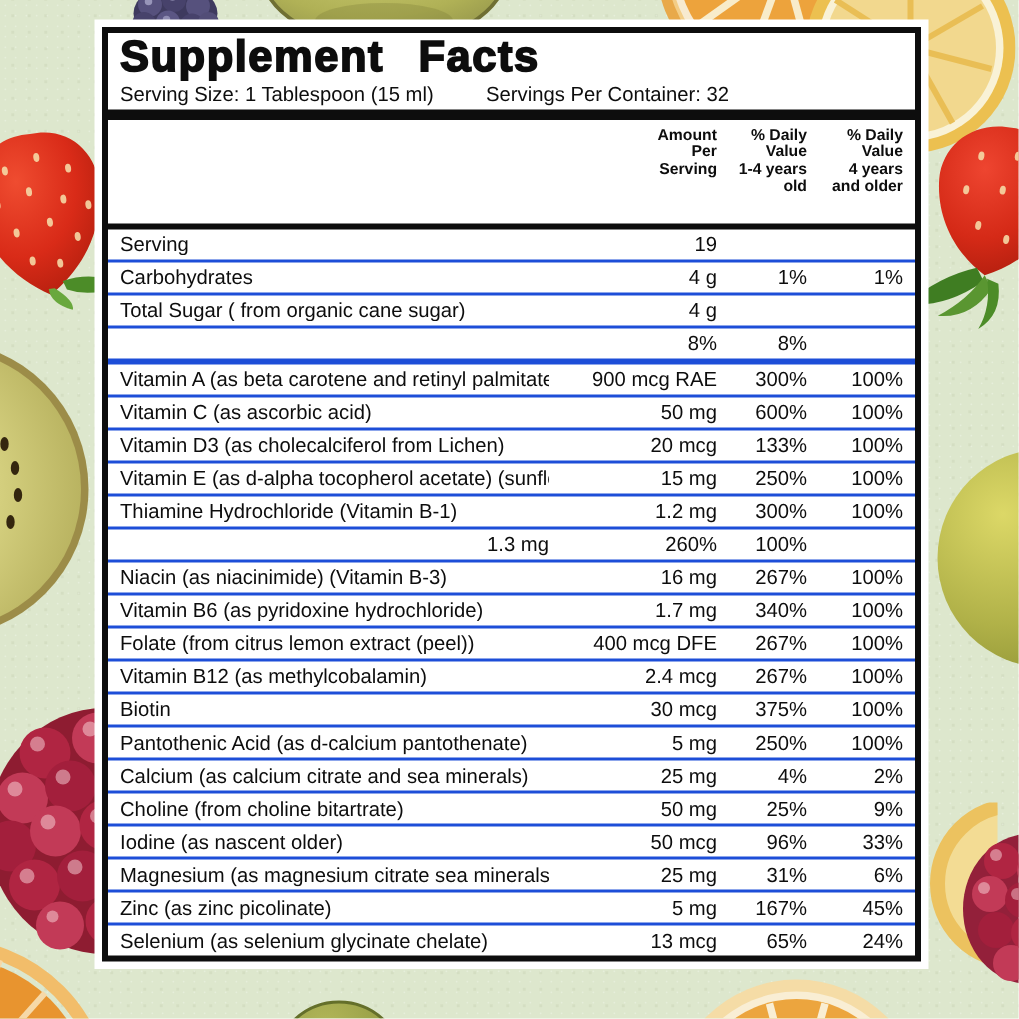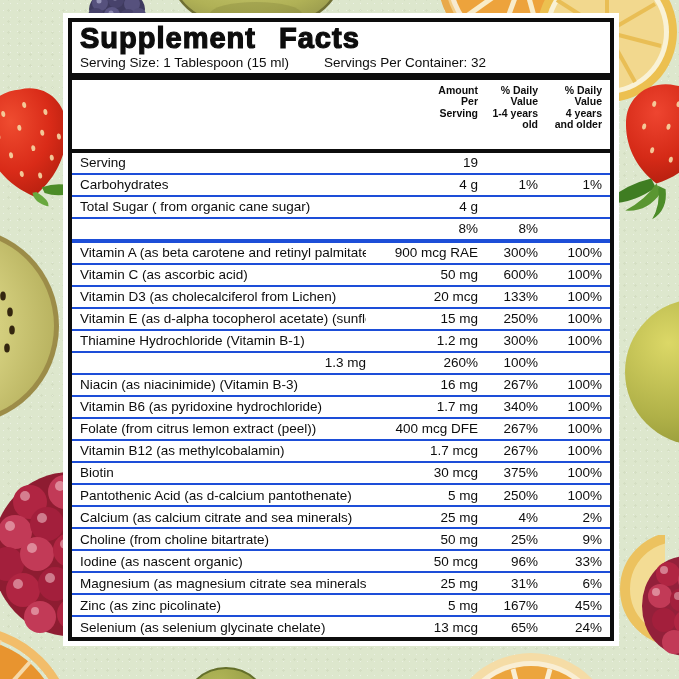--- a/index.html
+++ b/index.html
@@ -406,21 +406,21 @@
           <div class="cell cnum">100%</div>
         </div>
         <div class="grid row">
           <div class="cell cname">Folate (from citrus lemon extract (peel))</div>
           <div class="cell cnum">400 mcg DFE</div>
           <div class="cell cnum">267%</div>
           <div class="cell cnum">100%</div>
         </div>
         <div class="grid row">
           <div class="cell cname">Vitamin B12 (as methylcobalamin)</div>
-          <div class="cell cnum">1.7 mcg</div>
+          <div class="cell cnum">2.4 mcg</div>
           <div class="cell cnum">267%</div>
           <div class="cell cnum">100%</div>
         </div>
         <div class="grid row">
           <div class="cell cname">Biotin</div>
           <div class="cell cnum">30 mcg</div>
           <div class="cell cnum">375%</div>
           <div class="cell cnum">100%</div>
         </div>
         <div class="grid row">
@@ -435,21 +435,21 @@
           <div class="cell cnum">4%</div>
           <div class="cell cnum">2%</div>
         </div>
         <div class="grid row">
           <div class="cell cname">Choline (from choline bitartrate)</div>
           <div class="cell cnum">50 mg</div>
           <div class="cell cnum">25%</div>
           <div class="cell cnum">9%</div>
         </div>
         <div class="grid row">
-          <div class="cell cname">Iodine (as nascent organic)</div>
+          <div class="cell cname">Iodine (as nascent older)</div>
           <div class="cell cnum">50 mcg</div>
           <div class="cell cnum">96%</div>
           <div class="cell cnum">33%</div>
         </div>
         <div class="grid row">
           <div class="cell cname">Magnesium (as magnesium citrate sea minerals)</div>
           <div class="cell cnum">25 mg</div>
           <div class="cell cnum">31%</div>
           <div class="cell cnum">6%</div>
         </div>

